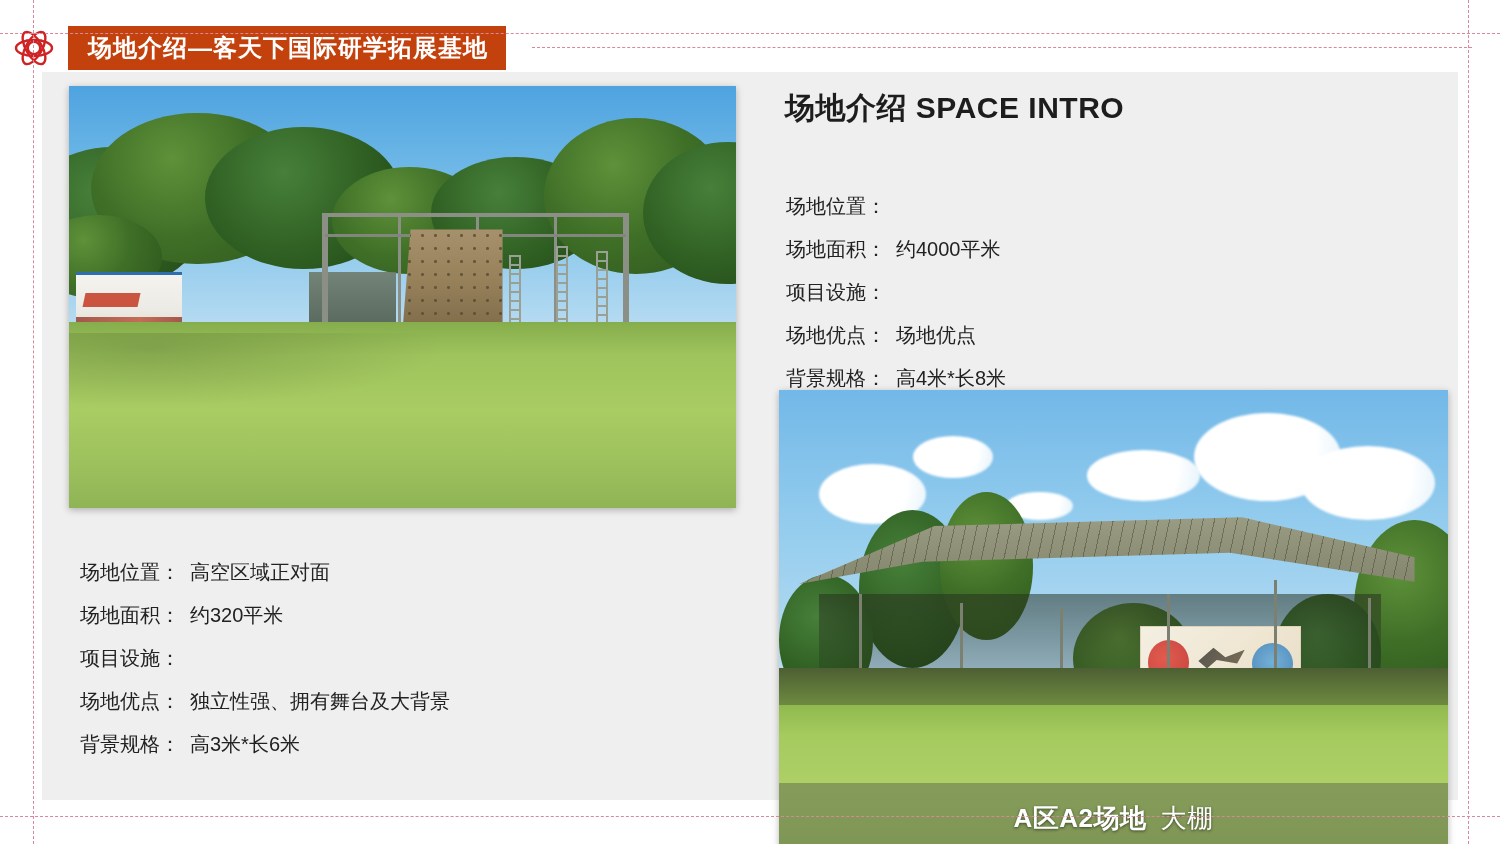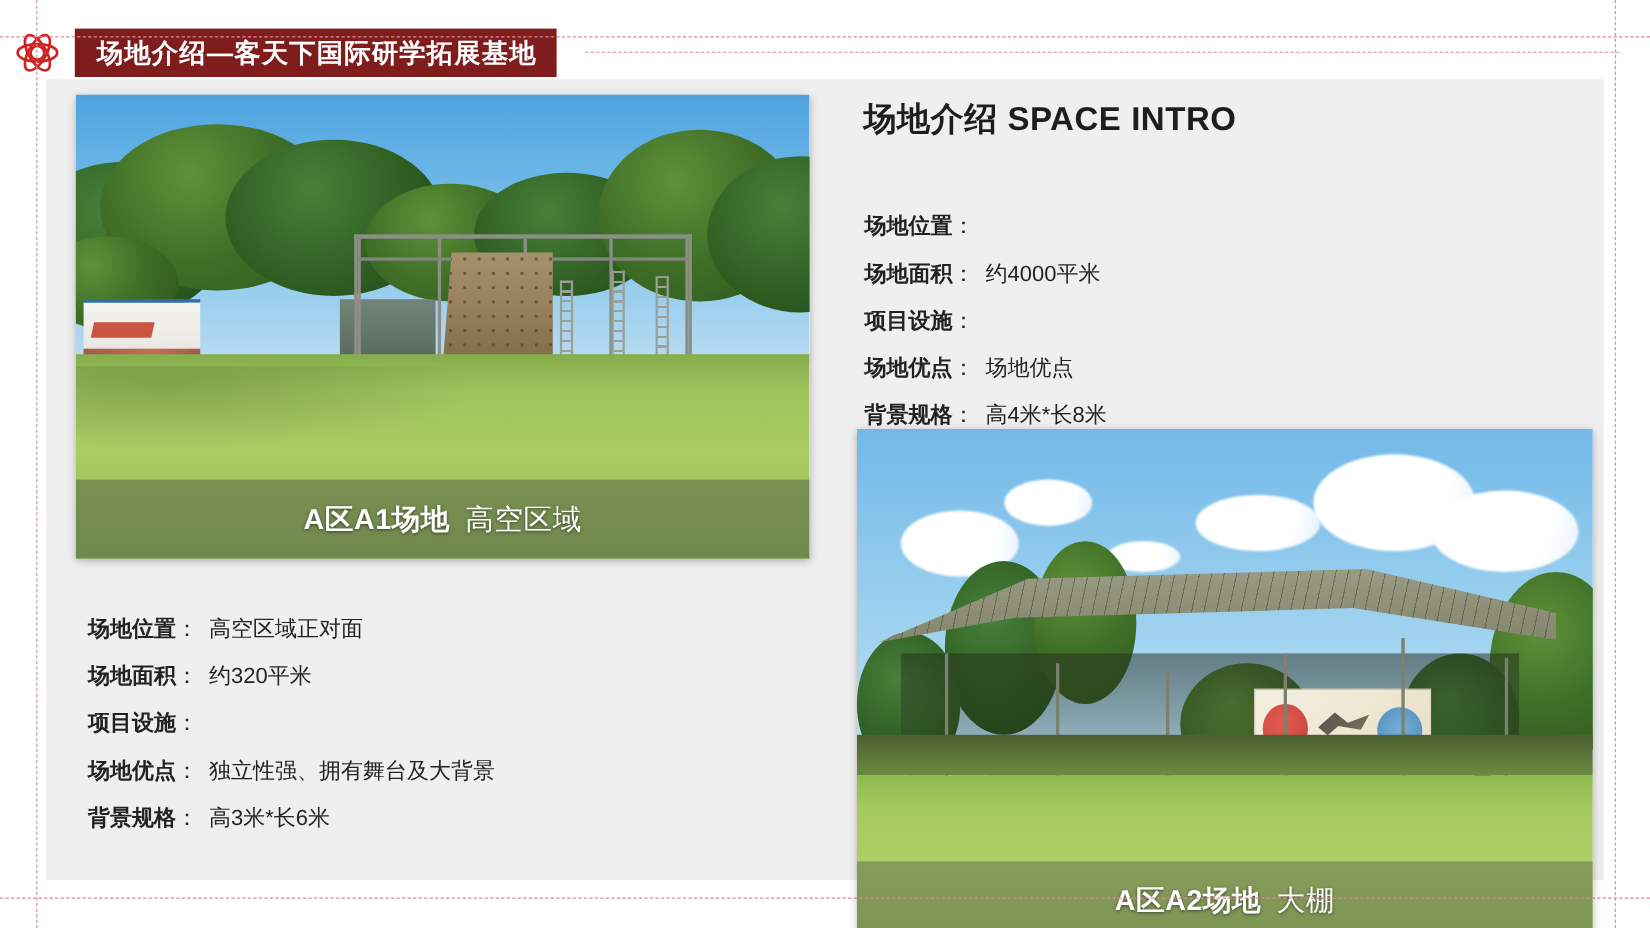--- a/index.html
+++ b/index.html
@@ -33,21 +33,21 @@
     position:absolute;
     left:10px; top:24px;
     height:48px;
     display:flex; align-items:center;
     z-index:20;
   }
   .atom-icon { width:48px; height:48px; flex:0 0 48px; }
   .title-bar {
     margin-left:10px;
     height:44px;
-    background:#7f1d1d;
+    background:#c2410c;
     display:flex; align-items:center;
     padding:0 18px 0 20px;
   }
   .title-bar .title-text {
     color:#ffffff;
     font-size:24px;
     font-weight:bold;
     letter-spacing:1px;
     white-space:nowrap;
   }
@@ -104,21 +104,21 @@
   .spec-list { position:absolute; }
   #spec-right { left:786px; top:192px; width:640px; }
   #spec-left  { left:80px;  top:558px; width:620px; }
 
   .spec-row {
     display:flex; align-items:baseline;
     margin-bottom:14px;
     font-size:20px; color:#222222; line-height:1.45;
     white-space:nowrap;
   }
-  .spec-label { font-weight:bold; }
+  .spec-label { font-weight:normal; }
   .spec-sep   { margin:0 2px 0 0; }
   .spec-value { margin-left:8px; }
 
   
   
   .a1-sky {
     position:absolute; left:0; top:0; right:0; height:58%;
     background:linear-gradient(180deg,#4ea3e0 0%,#79bfe9 45%,#b8dcf2 100%);
   }
   .a1-lawn {
@@ -312,24 +312,20 @@
     </div>
     <div class="a1-wall"></div>
     <div class="ladder" style="left:66%; top:40%; height:20%;"></div>
     <div class="ladder" style="left:73%; top:38%; height:22%;"></div>
     <div class="ladder" style="left:79%; top:39%; height:21%;"></div>
     <div class="a1-bench"></div>
     <div class="a1-mural"></div>
     <div class="a1-lawn"></div>
   </div>
 
-  <div class="caption-band">
-    <span class="caption-strong">A区A1场地</span>
-    <span class="caption-light">高空区域</span>
-  </div>
 </div>
 
 <div class="space-intro-heading">场地介绍 SPACE INTRO</div>
 
 <div class="spec-list" id="spec-right">
   <div class="spec-row">
     <span class="spec-label">场地位置</span>
     <span class="spec-sep">：</span>
   </div>
   <div class="spec-row">

